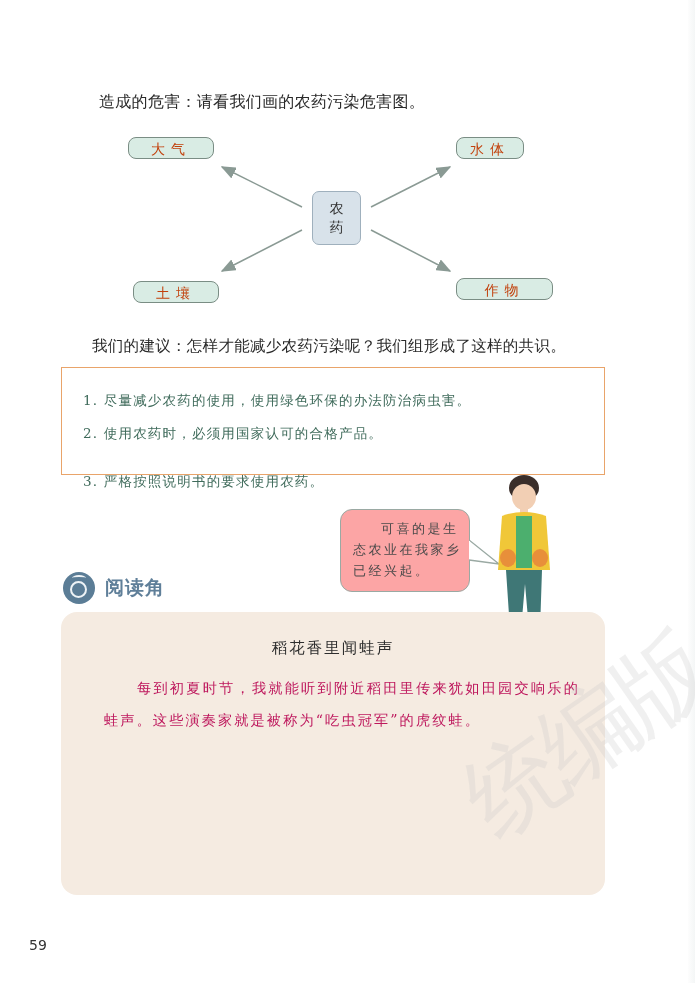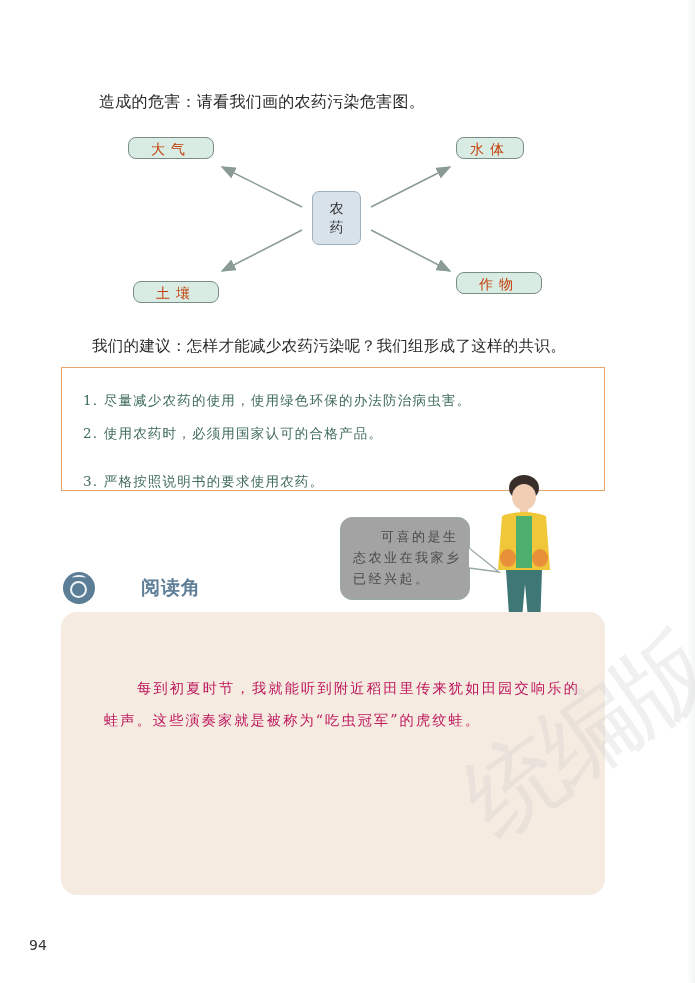--- a/index.html
+++ b/index.html
@@ -23,35 +23,35 @@
     .center-node {
       position: absolute; left: 312px; top: 191px; width: 49px; height: 54px;
       background: #d8e2ea; border: 1.3px solid #9fb0bd; border-radius: 7px; box-sizing: border-box;
       font-size: 14px; color: #333; display: flex; flex-direction: column; align-items: center; justify-content: center;
       line-height: 19px;
     }
     .suggest {
       left: 92px; top: 336px; font-size: 15.5px; letter-spacing: 0.3px; white-space: nowrap; color: #2a2a2a;
     }
     .box {
-      left: 61px; top: 367px; width: 544px; height: 124px; border: 1.3px solid #e9a46a; box-sizing: border-box;
+      left: 61px; top: 367px; width: 544px; height: 108px; border: 1.3px solid #e9a46a; box-sizing: border-box;
       background: #fff;
     }
     .box-item {
       position: absolute; left: 21px; font-size: 13.5px; color: #3e6a5a; letter-spacing: 1.2px; white-space: nowrap;
     }
     .bubble {
       left: 340px; top: 509px; width: 130px; height: 83px; border: 1.3px solid #9aa9a3; border-radius: 12px;
-      background: #a3a3a3; box-sizing: border-box; margin-top: 8px;
+      background: #fca5a5; box-sizing: border-box;
     }
     .bubble-text {
       position: absolute; left: 12px; top: 8px; width: 114px; font-size: 13px; line-height: 21px;
       letter-spacing: 2.5px; color: #4a4a4a; text-indent: 28px;
     }
-    .reading-head { left: 63px; top: 572px; display: flex; align-items: center; gap: 36px; }
+    .reading-head { left: 63px; top: 572px; display: flex; align-items: center; }
     .reading-icon {
       width: 32px; height: 32px; border-radius: 50%; background: #5b7d96; position: relative;
     }
     .reading-icon::before {
       content: ""; position: absolute; left: 7px; top: 9px; width: 17px; height: 17px;
       border: 2px solid #eef3f6; border-radius: 50%; box-sizing: border-box;
     }
     .reading-icon::after {
       content: ""; position: absolute; left: 9px; top: 3px; width: 14px; height: 6px;
       border-top: 2px solid #eef3f6; border-radius: 50% 50% 0 0; box-sizing: border-box;
@@ -96,21 +96,21 @@
       </marker>
     </defs>
     <line x1="302" y1="207" x2="222" y2="167" stroke="#8a9a94" stroke-width="1.5" marker-end="url(#ah)"></line>
     <line x1="371" y1="207" x2="450" y2="167" stroke="#8a9a94" stroke-width="1.5" marker-end="url(#ah)"></line>
     <line x1="302" y1="230" x2="222" y2="271" stroke="#8a9a94" stroke-width="1.5" marker-end="url(#ah)"></line>
     <line x1="371" y1="230" x2="450" y2="271" stroke="#8a9a94" stroke-width="1.5" marker-end="url(#ah)"></line>
   </svg>
   <div class="node" style="left:128px;top:137px;width:86px;">大气</div>
   <div class="node" style="left:456px;top:137px;width:68px;">水体</div>
   <div class="node" style="left:133px;top:281px;width:86px;">土壤</div>
-  <div class="node" style="left:456px;top:272px;width:86px;">作物</div>
+  <div class="node" style="left:456px;top:278px;width:97px;">作物</div>
   <div class="center-node">
     <span>农</span>
     <span>药</span>
   </div>
 </div>
 
 <div class="abs suggest">我们的建议：怎样才能减少农药污染呢？我们组形成了这样的共识。</div>
 
 <div class="abs box">
   <div class="box-item" style="top:24px;">1. 尽量减少农药的使用，使用绿色环保的办法防治病虫害。</div>
@@ -138,18 +138,19 @@
   <ellipse cx="25" cy="162" rx="9" ry="5" fill="#6b4428"></ellipse>
   <ellipse cx="48" cy="162" rx="9" ry="5" fill="#6b4428"></ellipse>
 </svg>
 
 <div class="abs reading-head">
   <div class="reading-icon"></div>
   <div class="reading-title">阅读角</div>
 </div>
 
 <div class="abs card">
+  <div class="card-title">稻花香里闻蛙声</div>
   <div class="card-para" style="top:60px;">每到初夏时节，我就能听到附近稻田里传来犹如田园交响乐的蛙声。这些演奏家就是被称为“吃虫冠军”的虎纹蛙。</div>
 </div>
 
 <div class="abs watermark">统编版</div>
 
-<div class="abs page-number">94</div>
+<div class="abs page-number">59</div>
 
 </body></html>

